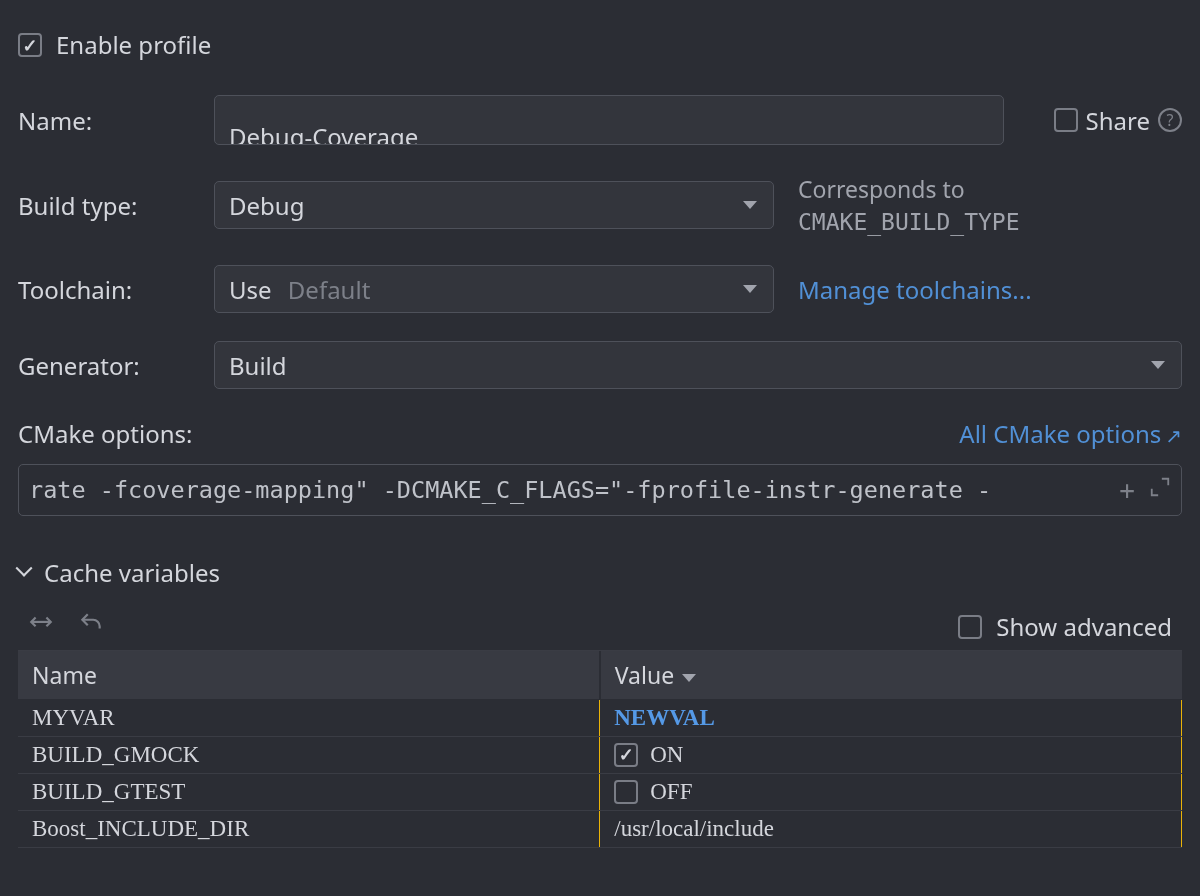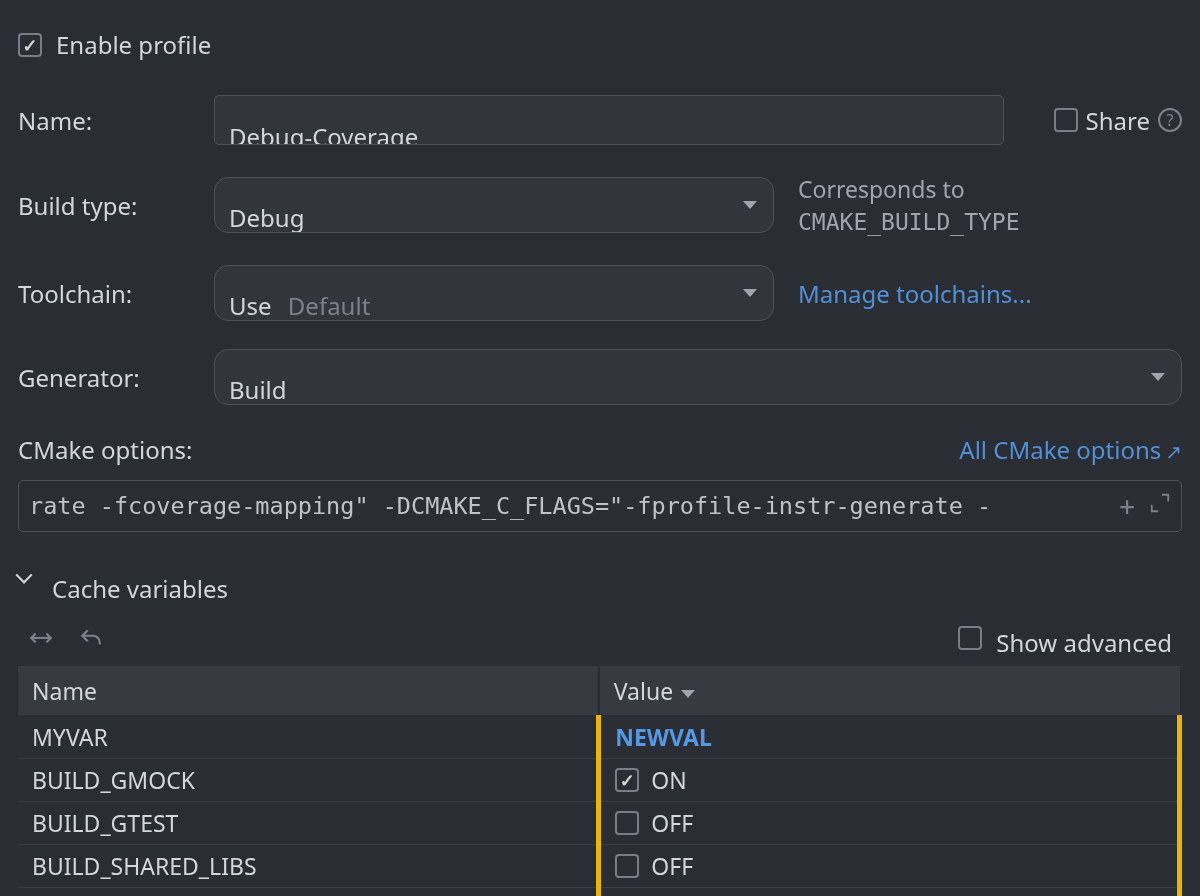--- a/index.html
+++ b/index.html
@@ -43,23 +43,23 @@
   .enable-row{display:flex;align-items:center;gap:14px;margin-bottom:34px;}
   .text-input{
     height:50px;line-height:48px;
     background:var(--bg-input);border:1px solid var(--border-light);
     border-radius:5px;padding:17px 14px;color:var(--text);font-size:24px;
     flex:1;min-width:0;white-space:nowrap;overflow:hidden;
   }
   .text-input.wide{width:790px;flex:0 0 790px;}
   .select{
     position:relative;
-    height:56px;line-height:48px;
+    height:48px;line-height:48px;
     background:var(--bg-input);border:1px solid var(--border-light);
-    border-radius:14px;padding:16px 46px 0 14px;color:var(--text);font-size:24px;
+    border-radius:5px;padding:0 46px 0 14px;color:var(--text);font-size:24px;
     min-width:0;overflow:hidden;white-space:nowrap;
   }
   .select::after{
     content:"";position:absolute;right:16px;top:50%;transform:translateY(-50%);
     border-left:7px solid transparent;border-right:7px solid transparent;
     border-top:8px solid var(--text-dim);
   }
   .select .ghost{color:var(--text-muted);}
   .hint{font-size:23px;color:var(--text-dim);}
   .hint .mono{font-family:ui-monospace,SFMono-Regular,Menlo,Consolas,monospace;color:var(--text-dim);}
@@ -78,52 +78,52 @@
     border:1px solid var(--border-light);border-radius:5px;
     padding:0 80px 0 10px;
     font-family:ui-monospace,SFMono-Regular,Menlo,Consolas,monospace;
     font-size:23.5px;color:var(--mono);
     white-space:nowrap;overflow:hidden;
     background:transparent;
     margin-bottom:40px;
   }
   .cmake-ctrls{position:absolute;right:10px;top:0;bottom:0;display:flex;align-items:center;gap:14px;color:var(--text-muted);}
   .cmake-ctrls svg{width:22px;height:22px;}
-  .section-hdr{display:flex;align-items:flex-start;gap:18px;font-size:24px;margin-bottom:14px;}
+  .section-hdr{display:flex;align-items:center;gap:10px;font-size:24px;margin-bottom:14px;}
   .chevron-down{width:16px;height:16px;display:inline-block;}
   .chevron-down::before{
     content:"";display:block;width:10px;height:10px;border-right:2px solid var(--text);
     border-bottom:2px solid var(--text);transform:rotate(45deg) translate(-2px,-2px);
   }
   .cache-panel{
     border:none;
   }
   .cache-toolbar{
     display:flex;align-items:center;justify-content:space-between;
     height:48px;padding:0 10px;
     border-bottom:1px solid #3a3c44;
   }
   .cache-toolbar-left{display:flex;align-items:center;gap:24px;color:var(--text-muted);}
   .cache-toolbar-left svg{width:26px;height:26px;stroke:var(--text-muted);fill:none;stroke-width:2;}
-  .cache-toolbar-right{display:flex;align-items:flex-start;gap:14px;}
+  .cache-toolbar-right{display:flex;align-items:center;gap:14px;}
   .cache-table{width:100%;border-collapse:collapse;font-size:23px;}
   .cache-table thead th{
     background:var(--header-bg);text-align:left;font-weight:400;
     padding:8px 14px;border-bottom:1px solid var(--bg);
     color:var(--text);
   }
   .cache-table thead th.name-col{width:50%;border-right:2px solid #2b2d34;}
   .cache-table thead th .sort-tri{
     display:inline-block;margin-left:8px;vertical-align:middle;
     border-left:7px solid transparent;border-right:7px solid transparent;
     border-top:8px solid var(--text-dim);
   }
   .cache-table tbody td{
-    padding:5px 14px;border-bottom:1px solid #3a3c44;border-right:5px solid #eab308;
-    white-space:nowrap;overflow:hidden;
+    padding:5px 14px;border-bottom:1px solid #3a3c44;border-right:1px solid #eab308;
+    white-space:nowrap;overflow:hidden;font-family:Liberation Serif, serif;
   }
   .cache-table tbody td:first-child{border-left:none;}
   .val-cell{display:flex;align-items:center;gap:12px;}
   .val-newval{color:var(--newval);font-weight:700;}
 </style>
 </head>
 <body>
 
 <div class="enable-row">
   <span class="checkbox checked"></span>
@@ -252,29 +252,20 @@
         <tr>
           <td>BUILD_GTEST</td>
           <td>
             <div class="val-cell">
               <span class="checkbox"></span>
               <span>OFF</span>
             </div>
           </td>
         </tr>
         <tr>
-          <td>BUILD_SHARED_LIBS</td>
-          <td>
-            <div class="val-cell">
-              <span class="checkbox"></span>
-              <span>OFF</span>
-            </div>
-          </td>
-        </tr>
-        <tr>
           <td>Boost_INCLUDE_DIR</td>
           <td>
             <div class="val-cell">
               <span>/usr/local/include</span>
             </div>
           </td>
         </tr>
       </tbody>
   </table>
 </div>

